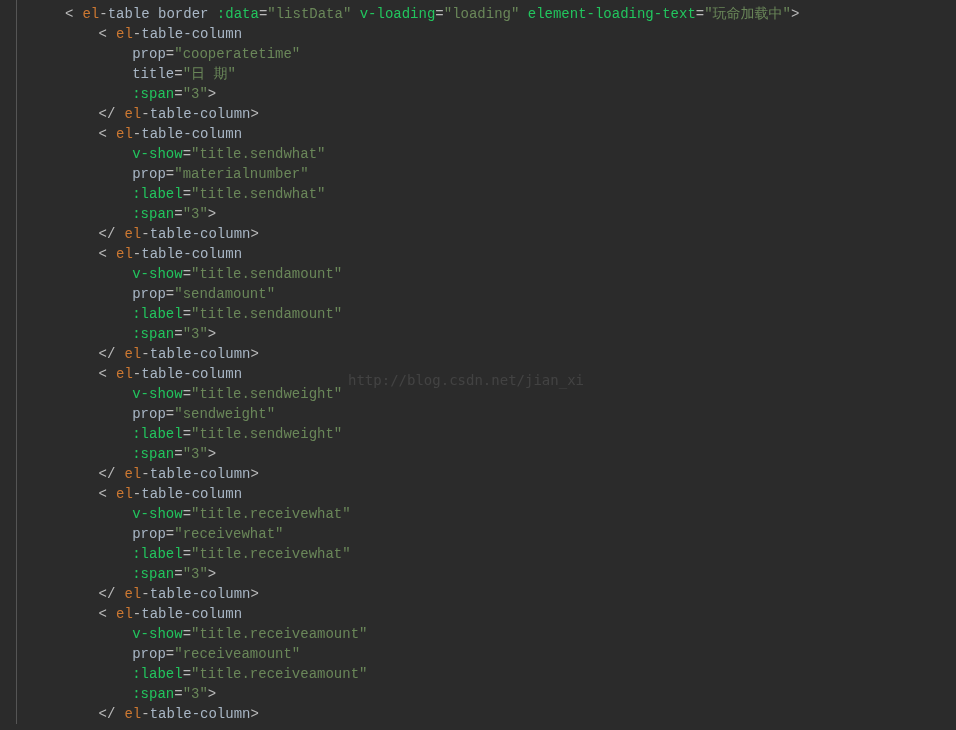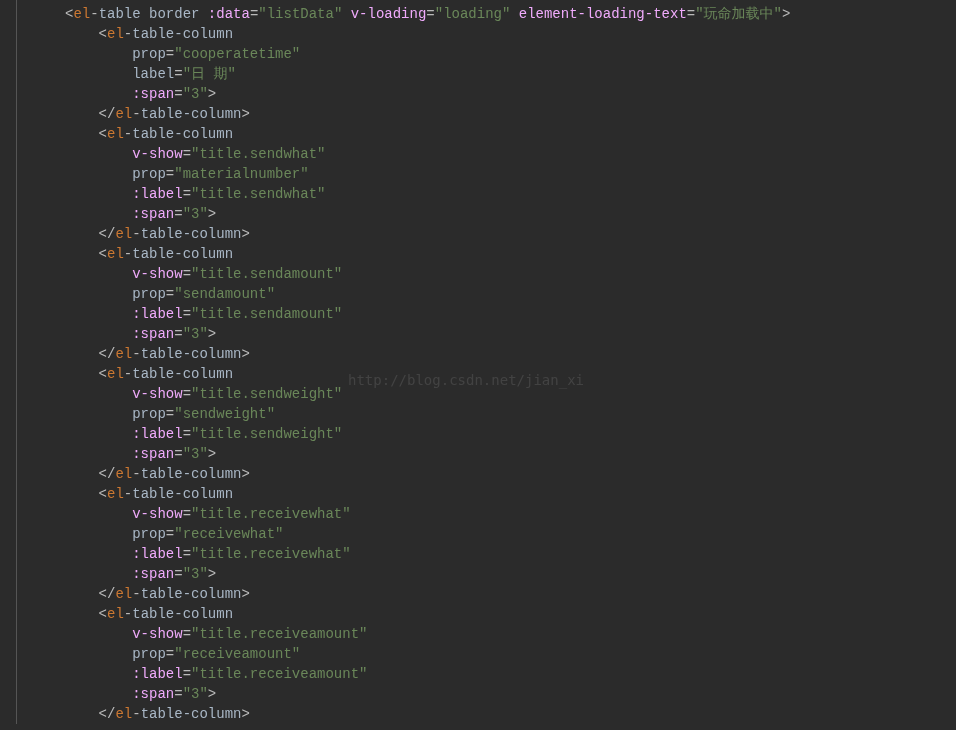--- a/index.html
+++ b/index.html
@@ -18,44 +18,44 @@
   .code-container {
     padding: 4px 0 0 48px;
     border-left: 1px solid #555;
     margin-left: 16px;
     position: relative;
   }
   .line {
     white-space: pre;
   }
   .tag-bracket { color: #bababa; }
-  .tag-name { color: #cc7832; }
+  .tag-name { color: #cc7832; margin-left: 9px; }
   .attr-name { color: #a9b7c6; text-align: center; }
   .attr-value { color: #6a8759; }
-  .directive { color: #f0abfc; }
+  .directive { color: #22c55e; }
   .equals { color: #bababa; }
   
   .watermark {
     position: absolute;
     color: #666;
     font-family: Consolas, Monaco, monospace;
     font-size: 14px;
     opacity: 0.4;
     pointer-events: none;
   }
   .wm1 { top: 370px; left: 348px; }
 </style>
 </head>
 <body>
 
 <div class="code-container" id="code-root">
     <div class="line"><span class="tag-bracket">&lt;</span><span class="tag-name">el</span><span class="tag-bracket">-</span><span class="attr-name">table </span><span class="attr-name">border </span><span class="directive">:data</span><span class="equals">=</span><span class="attr-value">"listData" </span><span class="directive">v-loading</span><span class="equals">=</span><span class="attr-value">"loading" </span><span class="directive">element-loading-text</span><span class="equals">=</span><span class="attr-value">"玩命加载中"</span><span class="tag-bracket">&gt;</span></div>
     <div class="line">    <span class="tag-bracket">&lt;</span><span class="tag-name">el</span><span class="tag-bracket">-</span><span class="attr-name">table-column</span></div>
     <div class="line">        <span class="attr-name">prop</span><span class="equals">=</span><span class="attr-value">"cooperatetime"</span></div>
-    <div class="line">        <span class="attr-name">label</span><span class="equals">=</span><span class="attr-value">"日 期"</span></div>
+    <div class="line">        <span class="attr-name">title</span><span class="equals">=</span><span class="attr-value">"日 期"</span></div>
     <div class="line">        <span class="directive">:span</span><span class="equals">=</span><span class="attr-value">"3"</span><span class="tag-bracket">&gt;</span></div>
     <div class="line">    <span class="tag-bracket">&lt;/</span><span class="tag-name">el</span><span class="tag-bracket">-</span><span class="attr-name">table-column</span><span class="tag-bracket">&gt;</span></div>
     <div class="line">    <span class="tag-bracket">&lt;</span><span class="tag-name">el</span><span class="tag-bracket">-</span><span class="attr-name">table-column</span></div>
     <div class="line">        <span class="directive">v-show</span><span class="equals">=</span><span class="attr-value">"title.sendwhat"</span></div>
     <div class="line">        <span class="attr-name">prop</span><span class="equals">=</span><span class="attr-value">"materialnumber"</span></div>
     <div class="line">        <span class="directive">:label</span><span class="equals">=</span><span class="attr-value">"title.sendwhat"</span></div>
     <div class="line">        <span class="directive">:span</span><span class="equals">=</span><span class="attr-value">"3"</span><span class="tag-bracket">&gt;</span></div>
     <div class="line">    <span class="tag-bracket">&lt;/</span><span class="tag-name">el</span><span class="tag-bracket">-</span><span class="attr-name">table-column</span><span class="tag-bracket">&gt;</span></div>
     <div class="line">    <span class="tag-bracket">&lt;</span><span class="tag-name">el</span><span class="tag-bracket">-</span><span class="attr-name">table-column</span></div>
     <div class="line">        <span class="directive">v-show</span><span class="equals">=</span><span class="attr-value">"title.sendamount"</span></div>

